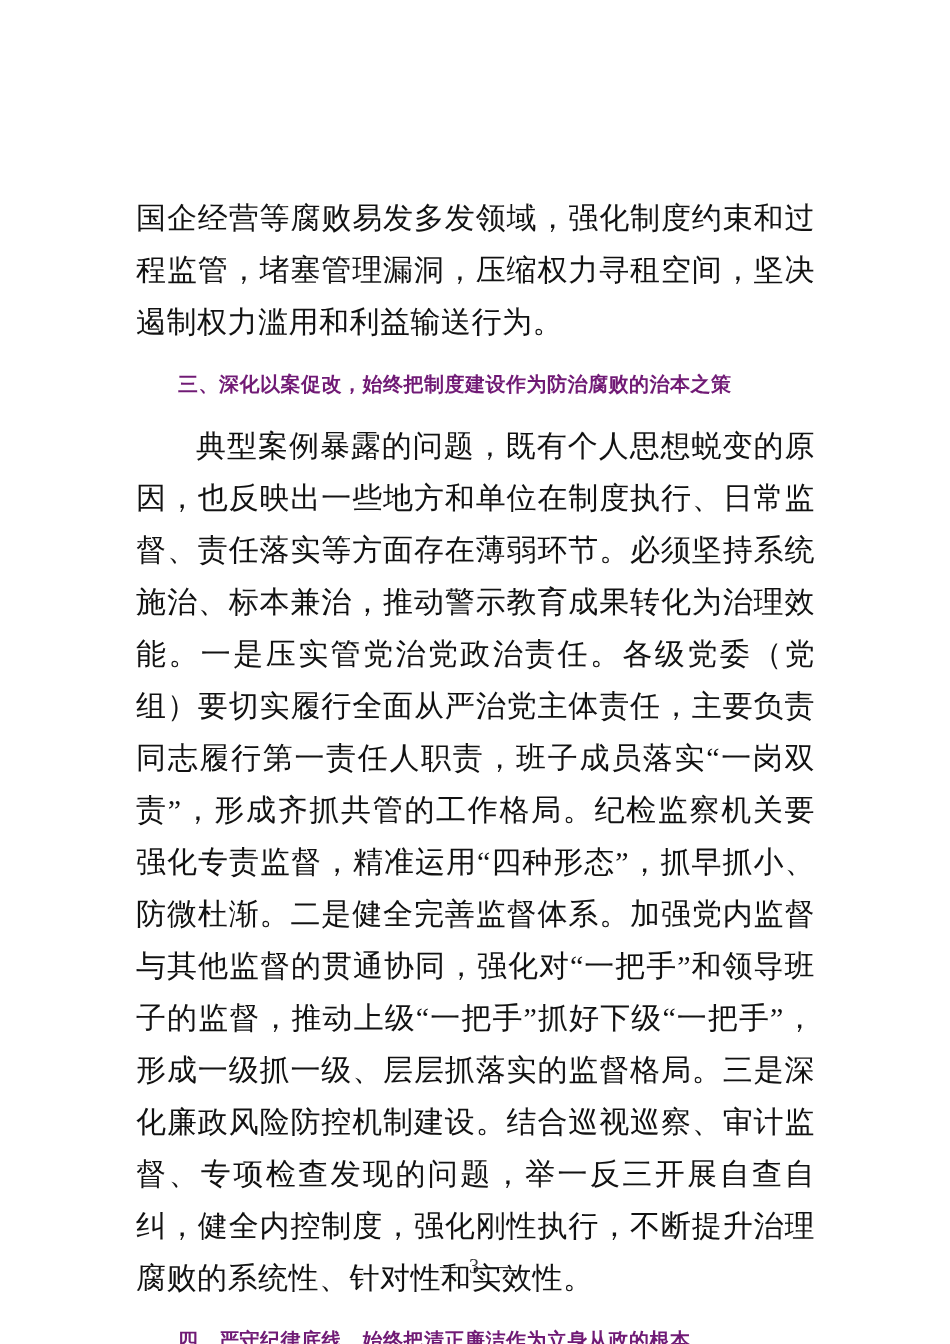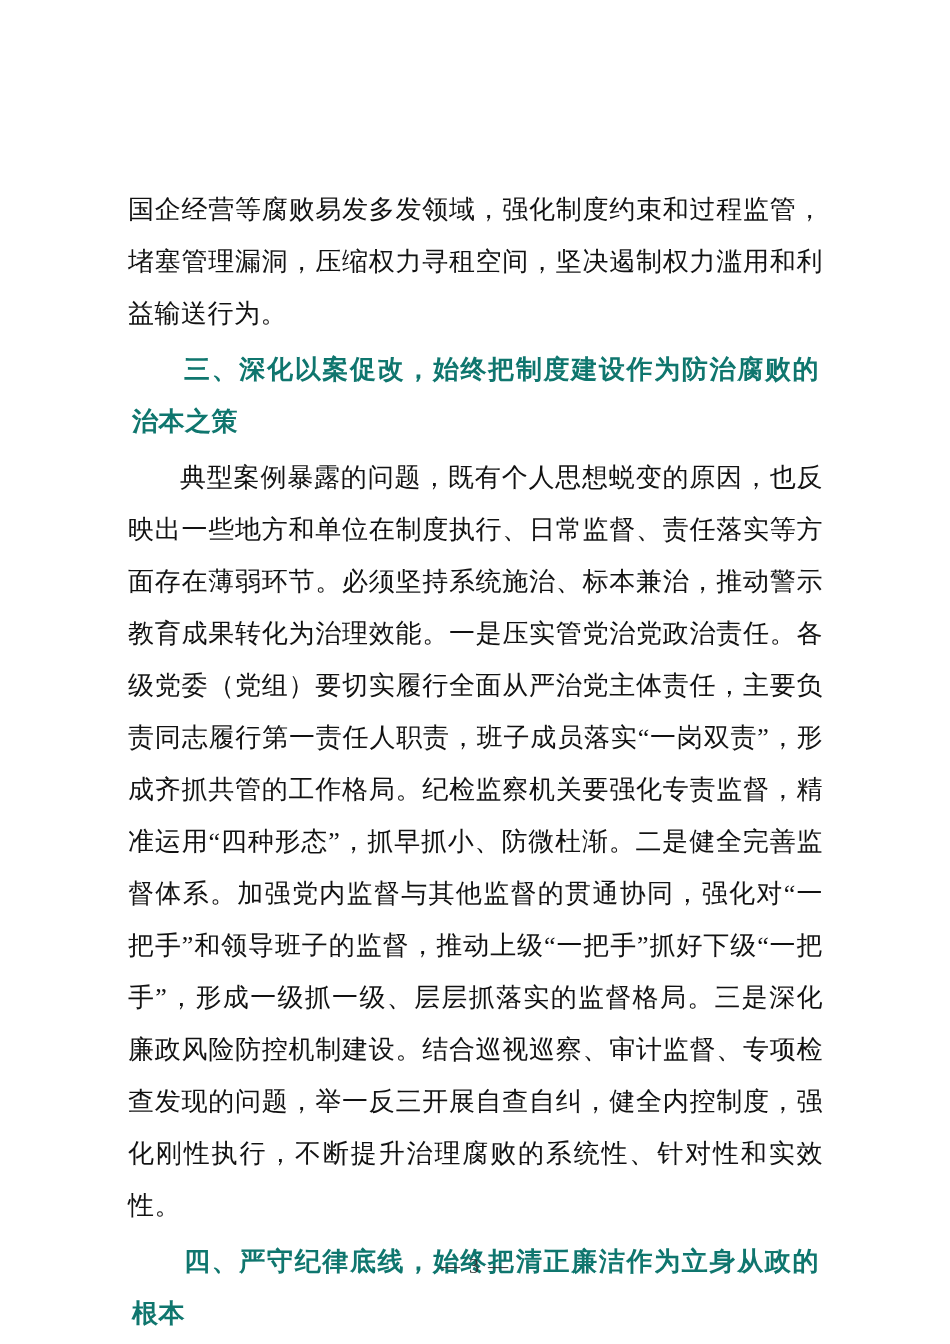--- a/index.html
+++ b/index.html
@@ -15,42 +15,42 @@
     box-sizing: border-box;
     padding: 184px 127px 0 128px;
     font-family: "Liberation Serif", "DejaVu Serif", serif;
     color: #121212;
     overflow: hidden;
   }
   .doc-body {
     width: 695px;
   }
   .para {
-    margin: 0;
-    font-size: 26px;
+    margin: 8px;
+    font-size: 30px;
     line-height: 52px;
     text-align: justify;
     text-justify: inter-ideograph;
     letter-spacing: 0.5px;
     word-break: break-all;
   }
   .para.indent {
     text-indent: 2em;
   }
   .heading {
-    margin: 4px;
-    font-size: 26px;
+    margin: 10px;
+    font-size: 20px;
     line-height: 52px;
     font-weight: bold;
     text-align: justify;
     text-justify: inter-ideograph;
     text-indent: 2em;
     letter-spacing: 0.5px;
     word-break: break-all;
-    color: #0f766e;
+    color: #701a75;
   }
   .b {
     font-weight: normal;
   }
   .page-number {
     position: absolute;
     left: 0;
     right: 0;
     bottom: 66px;
     text-align: center;

